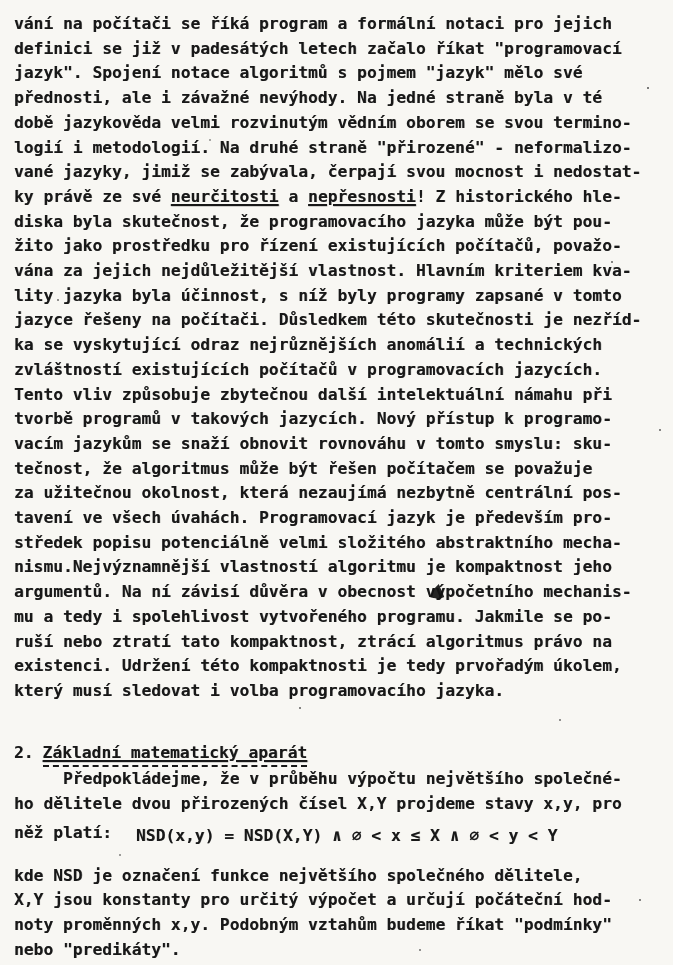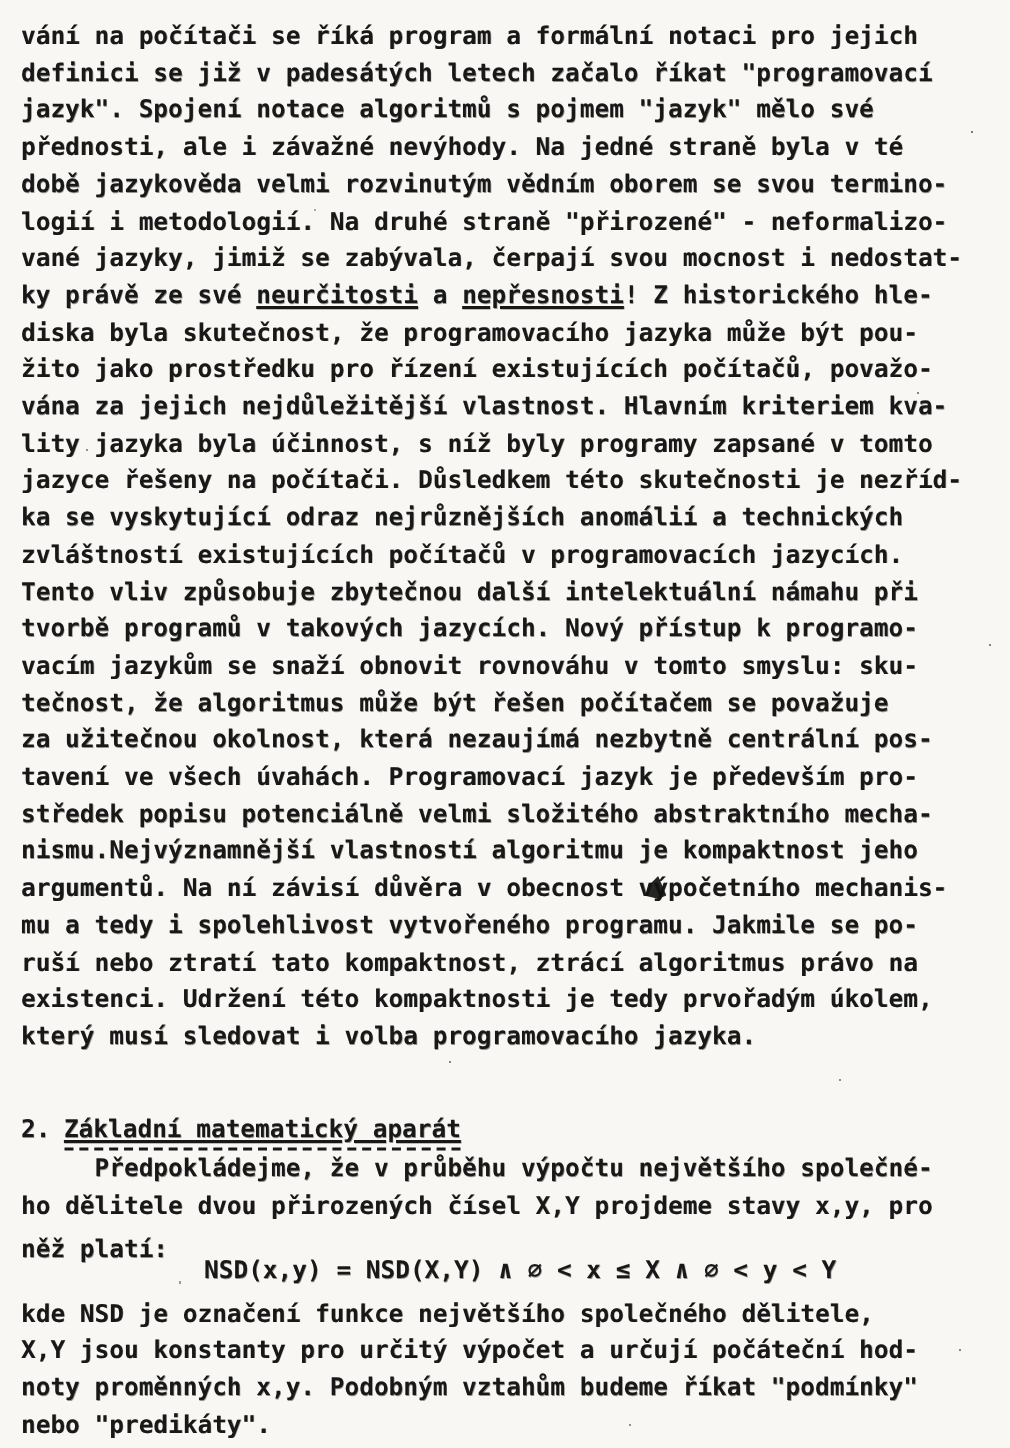--- a/index.html
+++ b/index.html
@@ -36,21 +36,21 @@
   }
   .line{white-space:pre;}
   .u{text-decoration:underline;text-decoration-thickness:2px;text-underline-offset:2px;}
   .heading{margin-top:37px;white-space:pre;}
   .heading-title{
     display:inline-block;margin-left:9px;
     text-decoration:underline;text-decoration-thickness:1.5px;text-underline-offset:2px;
     border-bottom:2px dashed #181818;padding-bottom:0px;
   }
   .formula-line{margin-top:4px;white-space:pre;}
-  .formula{margin-left:24px;position:relative;top:14px;}
+  .formula{margin-left:24px;position:relative;top:3px;}
   .closing{margin-top:18px;}
   .ink-blot{
     position:absolute;left:431px;top:584px;width:14px;height:15px;
     background:#121212;opacity:.92;
     clip-path:polygon(48% 0, 100% 80%, 62% 100%, 0 95%, 20% 35%);
     transform:rotate(8deg);
   }
 </style>
 </head>
 <body>

